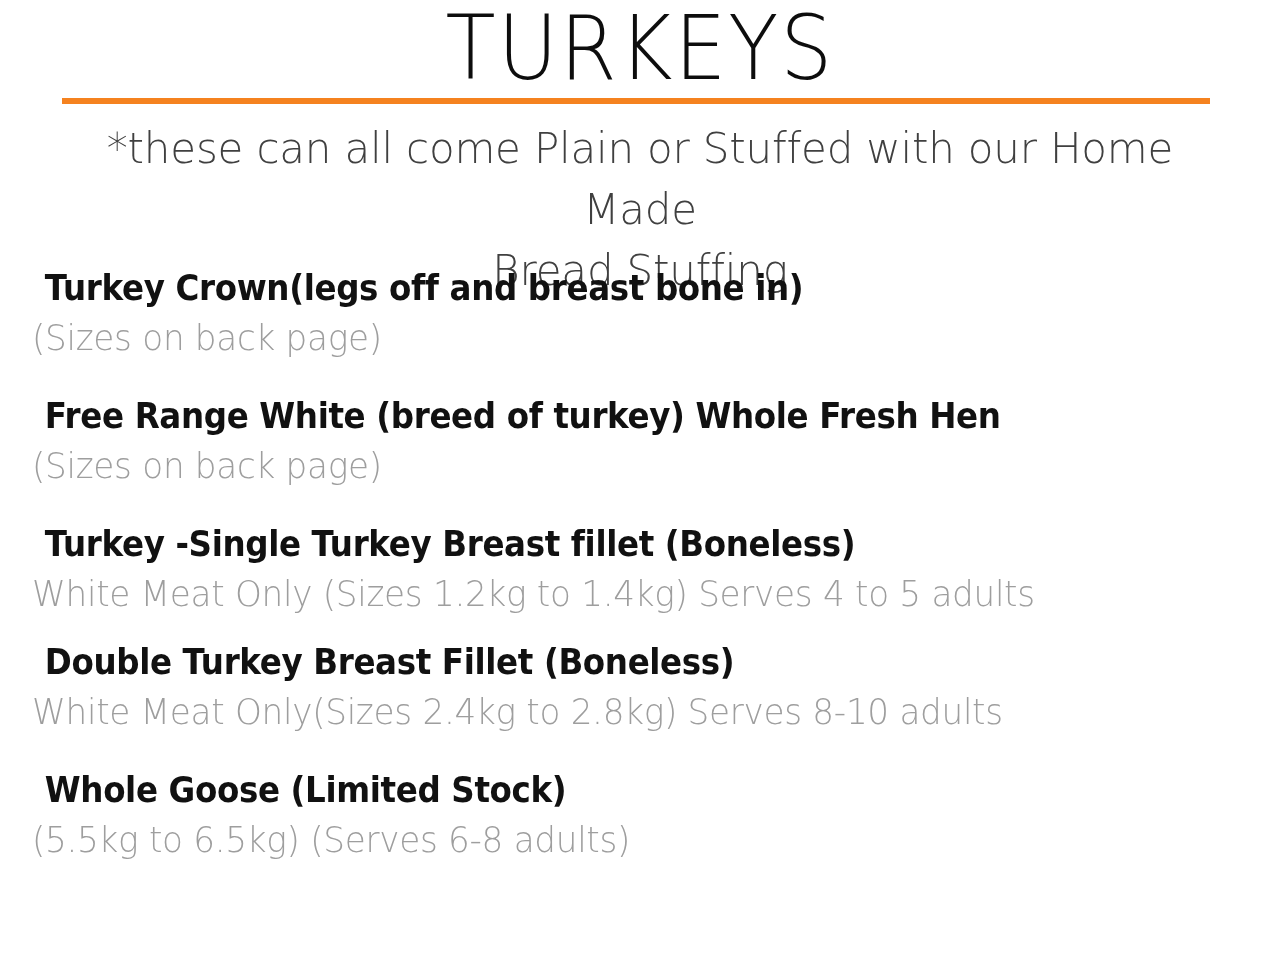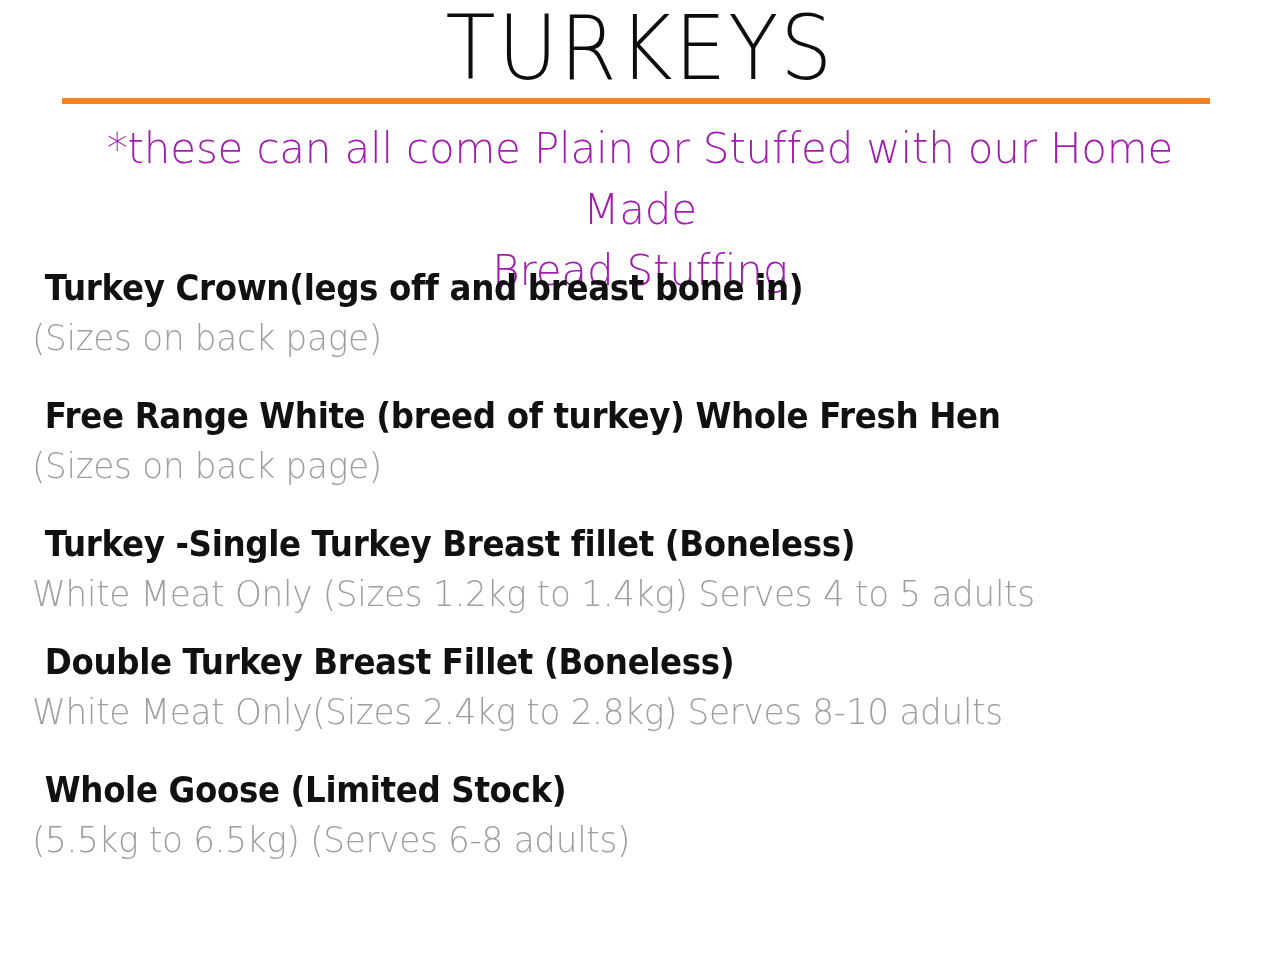--- a/index.html
+++ b/index.html
@@ -57,21 +57,21 @@
   .subtitle {
     position: absolute;
     left: 50px;
     top: 118px;
     width: 1180px;
     text-align: center;
     font-family: "DejaVu Sans", sans-serif;
     font-weight: 300;
     font-size: 42px;
     line-height: 61px;
-    color: #a21caf;
+    color: #404040;
     letter-spacing: -0.2px;
   }
 
   
   .product-list {
     position: absolute;
     left: 0;
     top: 262px;
     width: 1280px;
   }

